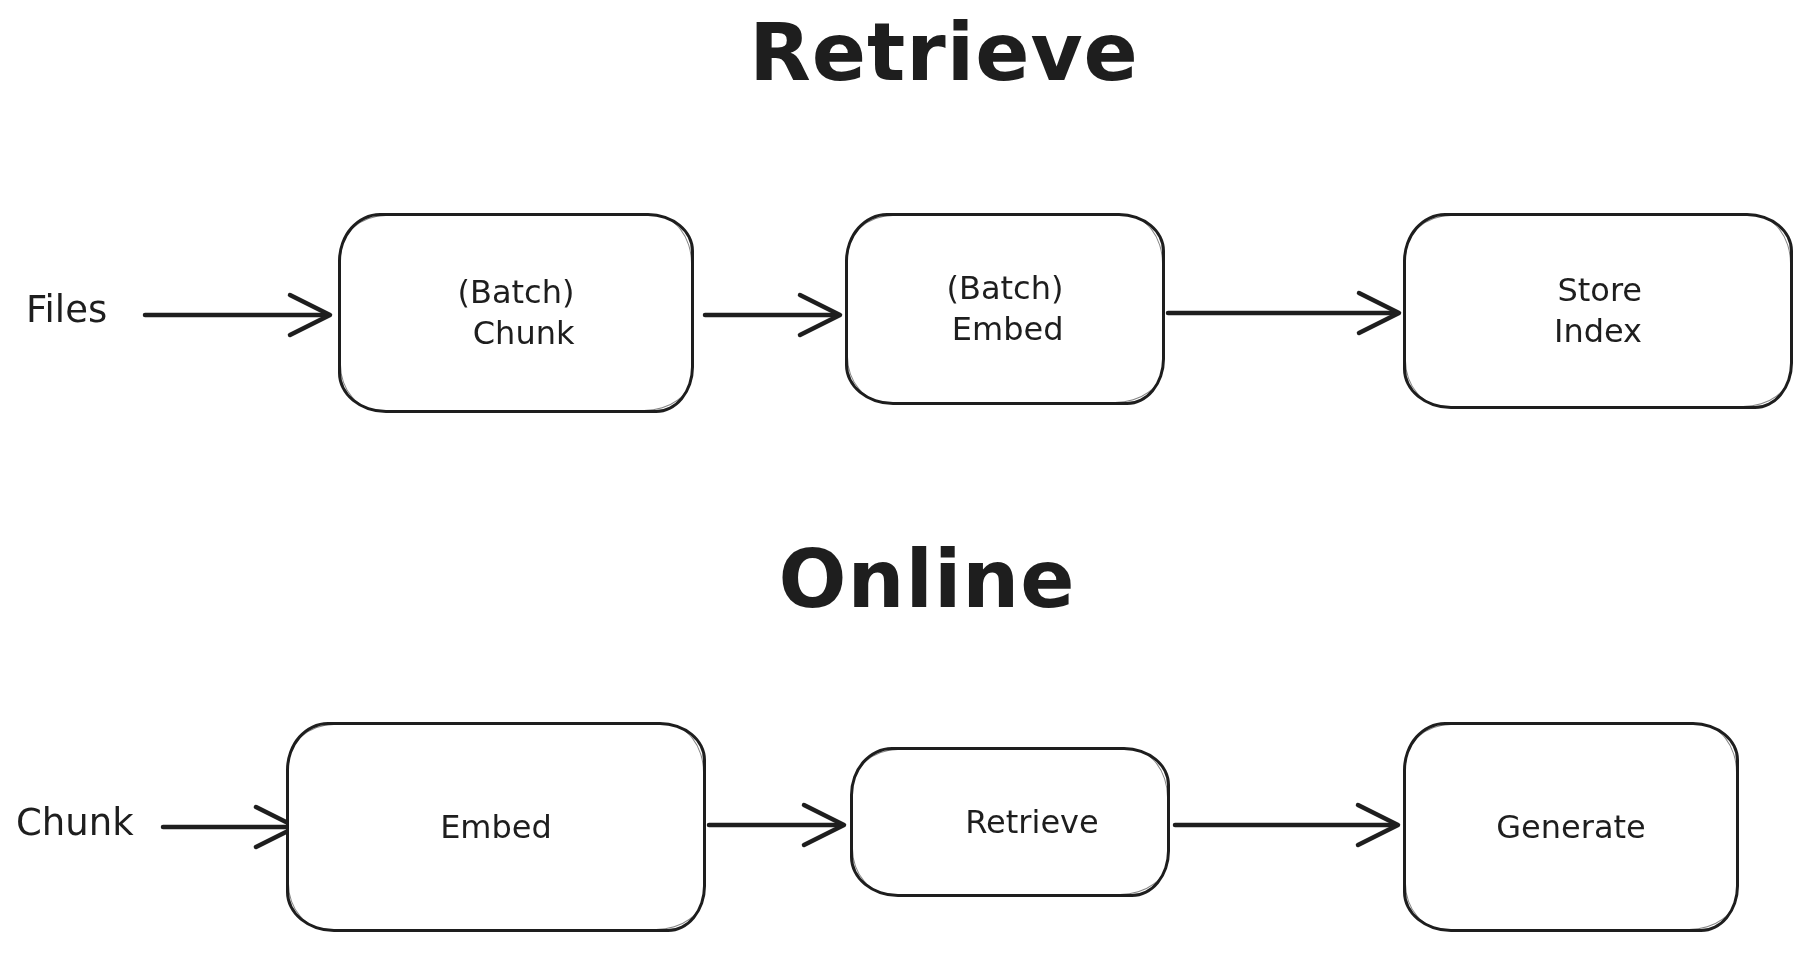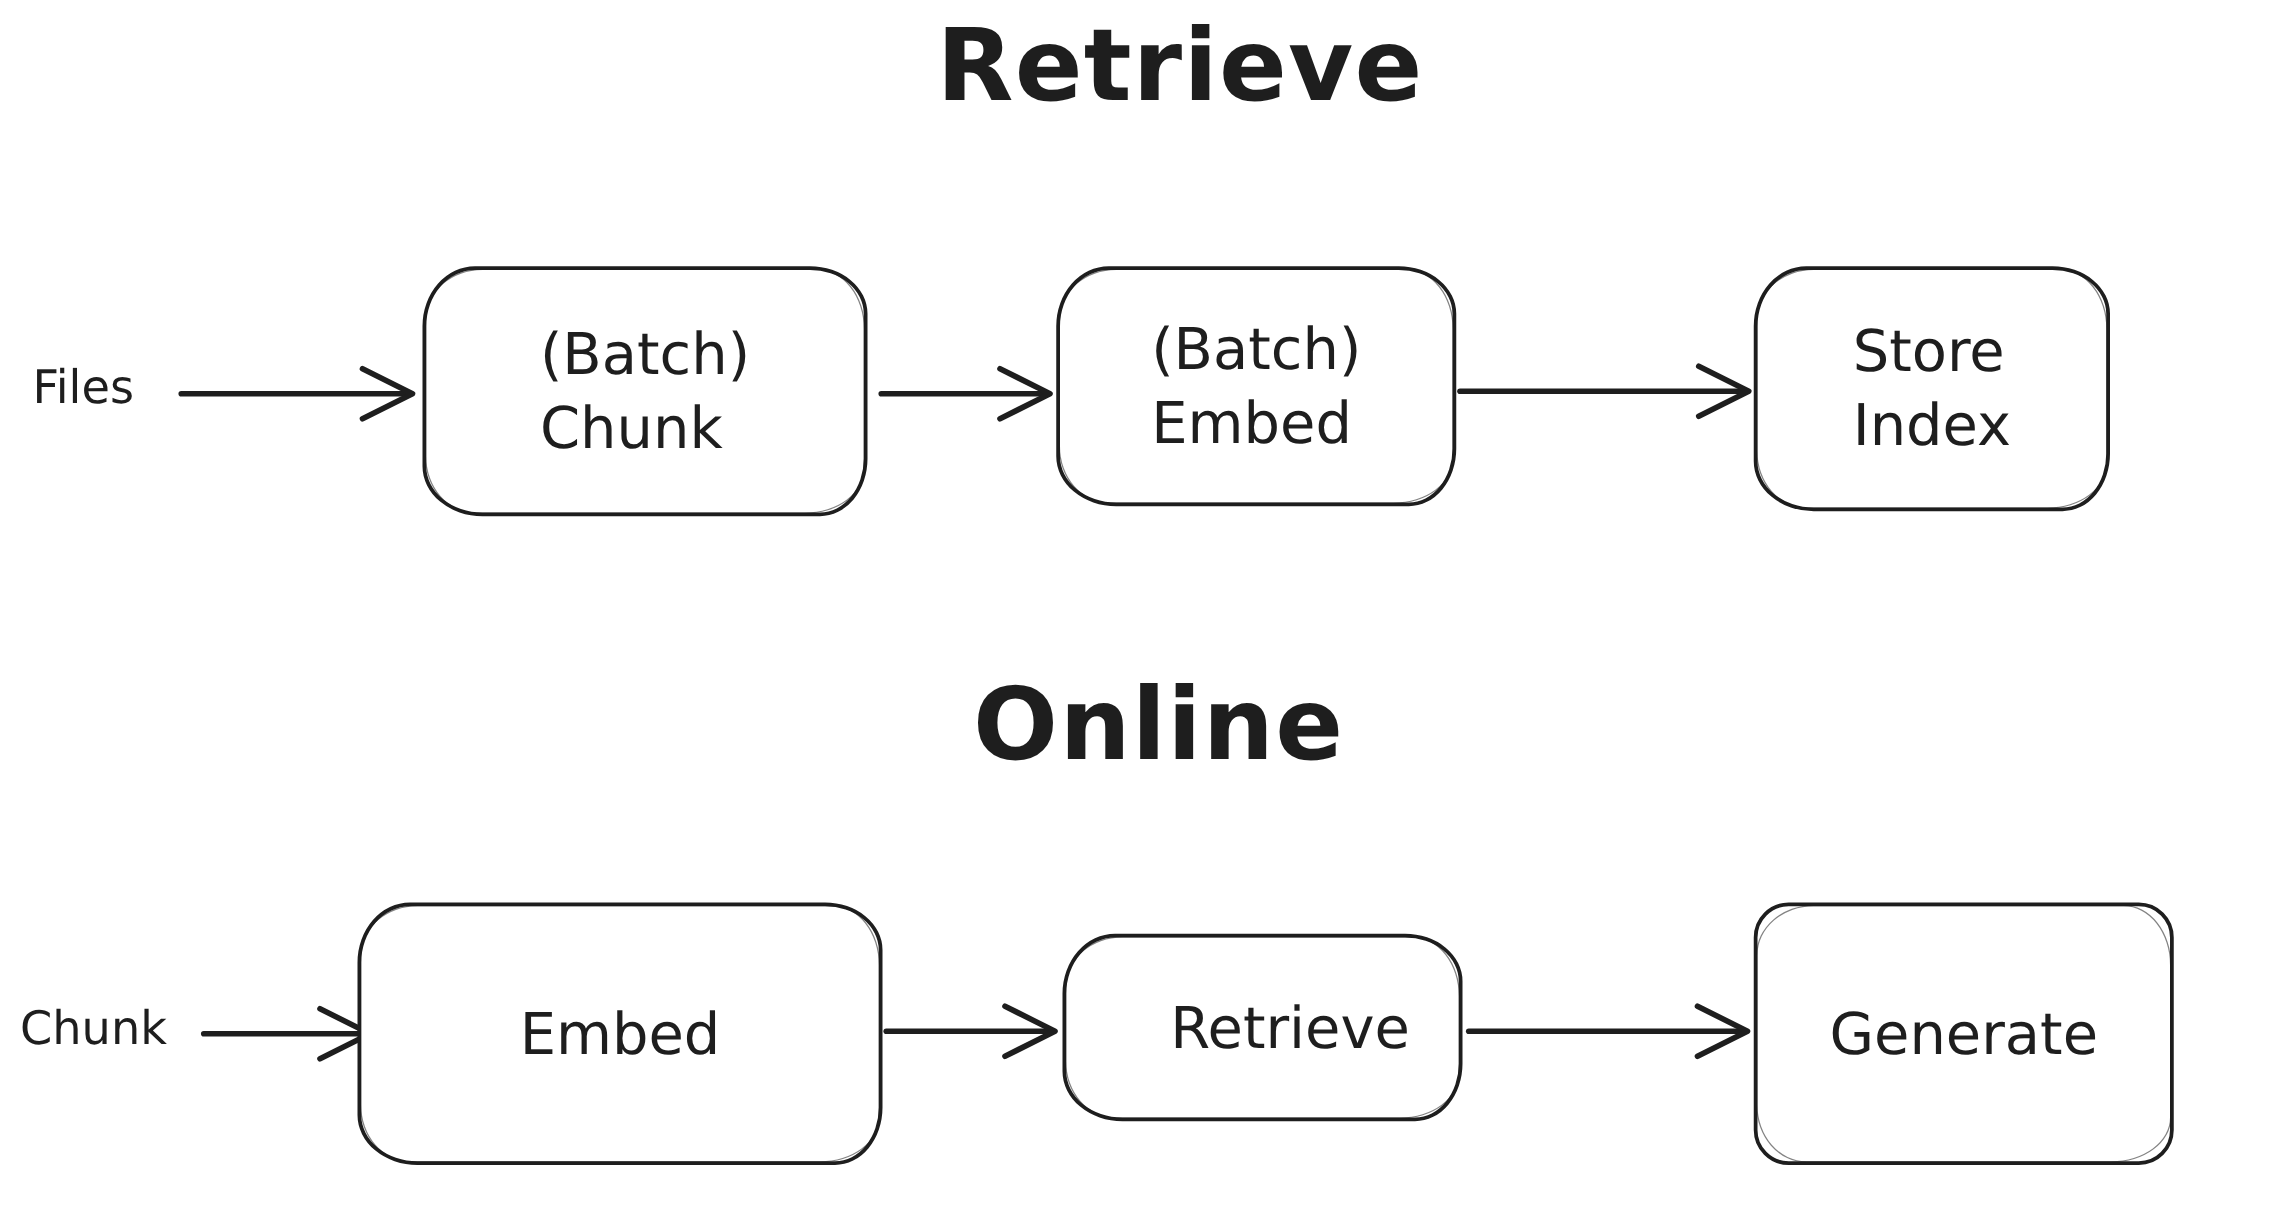--- a/index.html
+++ b/index.html
@@ -52,23 +52,23 @@
   .node::before {
     content: "";
     position: absolute;
     inset: -1px;
     border: 1.6px solid var(--stroke);
     border-radius: 46px 38px 48px 40px / 40px 48px 36px 46px;
     opacity: 0.55;
     pointer-events: none;
   }
   .node-label {
-    font-size: 46px;
+    font-size: 32px;
     line-height: 1.28;
-    text-align: left;
+    text-align: right;
     white-space: pre-line;
     color: var(--text);
   }
   .arrow {
     position: absolute;
     overflow: visible;
     color: var(--stroke);
   }
   .arrow line, .arrow path {
     stroke: currentColor;
@@ -105,21 +105,21 @@
   <div class="node" style="left: 845px; top: 213px; width: 320px; height: 192px;">
     <span class="node-label">(Batch)
 Embed</span>
   </div>
 
   <svg class="arrow" style="left: 1165px; top: 285px;" width="238" height="56">
     <line x1="3" y1="28" x2="232" y2="28"></line>
     <path d="M 194 8 L 234 28 L 194 48"></path>
   </svg>
 
-  <div class="node" style="left: 1403px; top: 213px; width: 285px; height: 196px;">
+  <div class="node" style="left: 1403px; top: 213px; width: 390px; height: 196px;">
     <span class="node-label">Store
 Index</span>
   </div>
 
   <div class="section-title" style="left: 927px; top: 533px;">Online</div>
 
   <div class="flow-label" style="left: 16px; top: 801px;">Chunk</div>
 
   <svg class="arrow" style="left: 160px; top: 799px;" width="140" height="56">
     <line x1="3" y1="28" x2="134" y2="28"></line>
@@ -137,17 +137,17 @@
 
   <div class="node" style="left: 850px; top: 747px; width: 320px; height: 150px; padding-left: 44px;">
     <span class="node-label">Retrieve</span>
   </div>
 
   <svg class="arrow" style="left: 1172px; top: 797px;" width="230" height="56">
     <line x1="3" y1="28" x2="224" y2="28"></line>
     <path d="M 186 8 L 226 28 L 186 48"></path>
   </svg>
 
-  <div class="node" style="left: 1403px; top: 722px; width: 336px; height: 210px; border-radius: 28px;">
+  <div class="node" style="left: 1403px; top: 722px; width: 336px; height: 210px;">
     <span class="node-label">Generate</span>
   </div>
 
 </div>
 
 </body></html>

